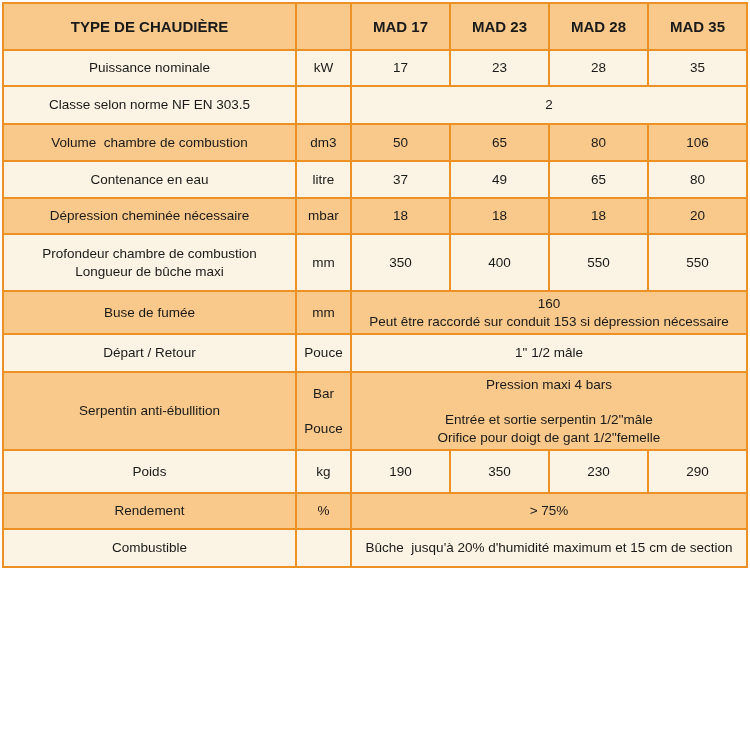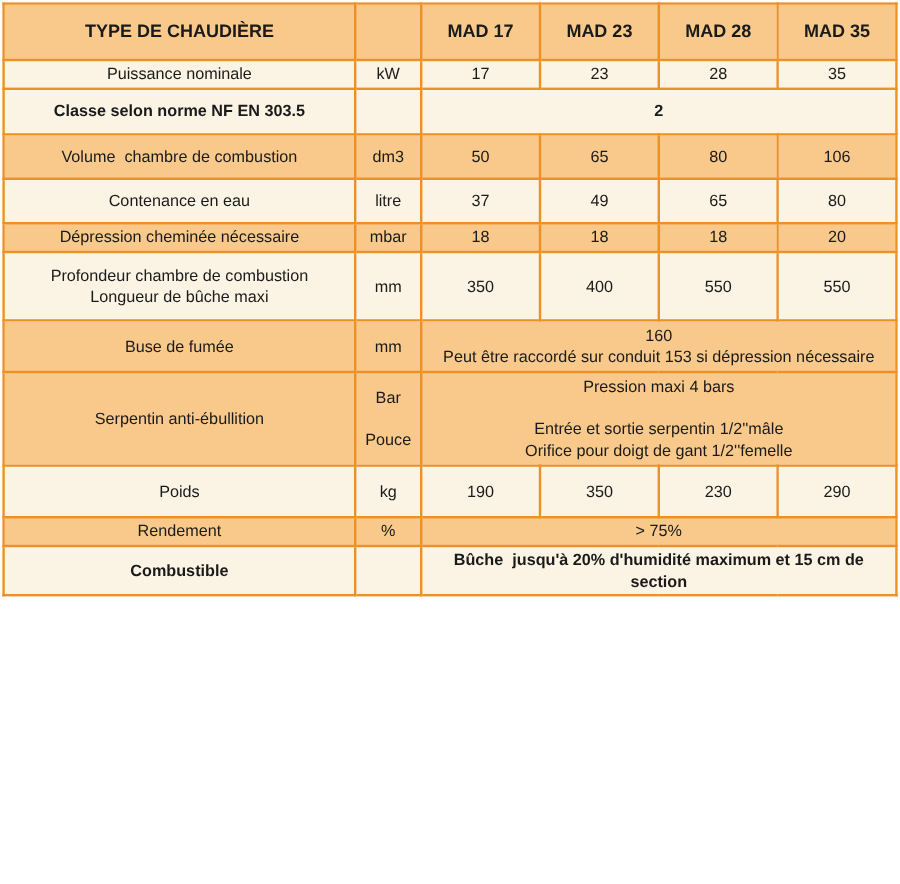--- a/index.html
+++ b/index.html
@@ -24,22 +24,22 @@
     white-space:pre-wrap;
     font-size:13.5px;
     line-height:1.3;
     padding:2px 4px;
     overflow:hidden;
   }
   thead th{font-weight:bold;font-size:15px;}
   tr.orange td, tr.orange th{background:var(--orange);}
   tr.cream  td, tr.cream  th{background:var(--cream);}
   tr.h47{height:47px;}
-  tr.h40{height:24px;}
-  tr.h38{height:38px;font-weight:bold;}
+  tr.h40{height:36px;}
+  tr.h38{height:38px;}
   tr.h37{height:37px;}
   tr.h43{height:43px;border-radius:12px;}
   tr.h57{height:57px;border-radius:16px;}
   tr.h78{height:78px;}
 </style>
 </head>
 <body>
 
 <table>
   <colgroup>
@@ -106,20 +106,25 @@
       <td>400</td>
       <td>550</td>
       <td>550</td>
     </tr>
     <tr class="orange h43">
       <td>Buse de fumée</td>
       <td>mm</td>
       <td colspan="4">160
 Peut être raccordé sur conduit 153 si dépression nécessaire</td>
     </tr>
+    <tr class="cream h38">
+      <td>Départ / Retour</td>
+      <td>Pouce</td>
+      <td colspan="4">1" 1/2 mâle</td>
+    </tr>
     <tr class="orange h78">
       <td>Serpentin anti-ébullition</td>
       <td>Bar
 
 Pouce</td>
       <td colspan="4">Pression maxi 4 bars
 
 Entrée et sortie serpentin 1/2''mâle
 Orifice pour doigt de gant 1/2''femelle</td>
     </tr>

